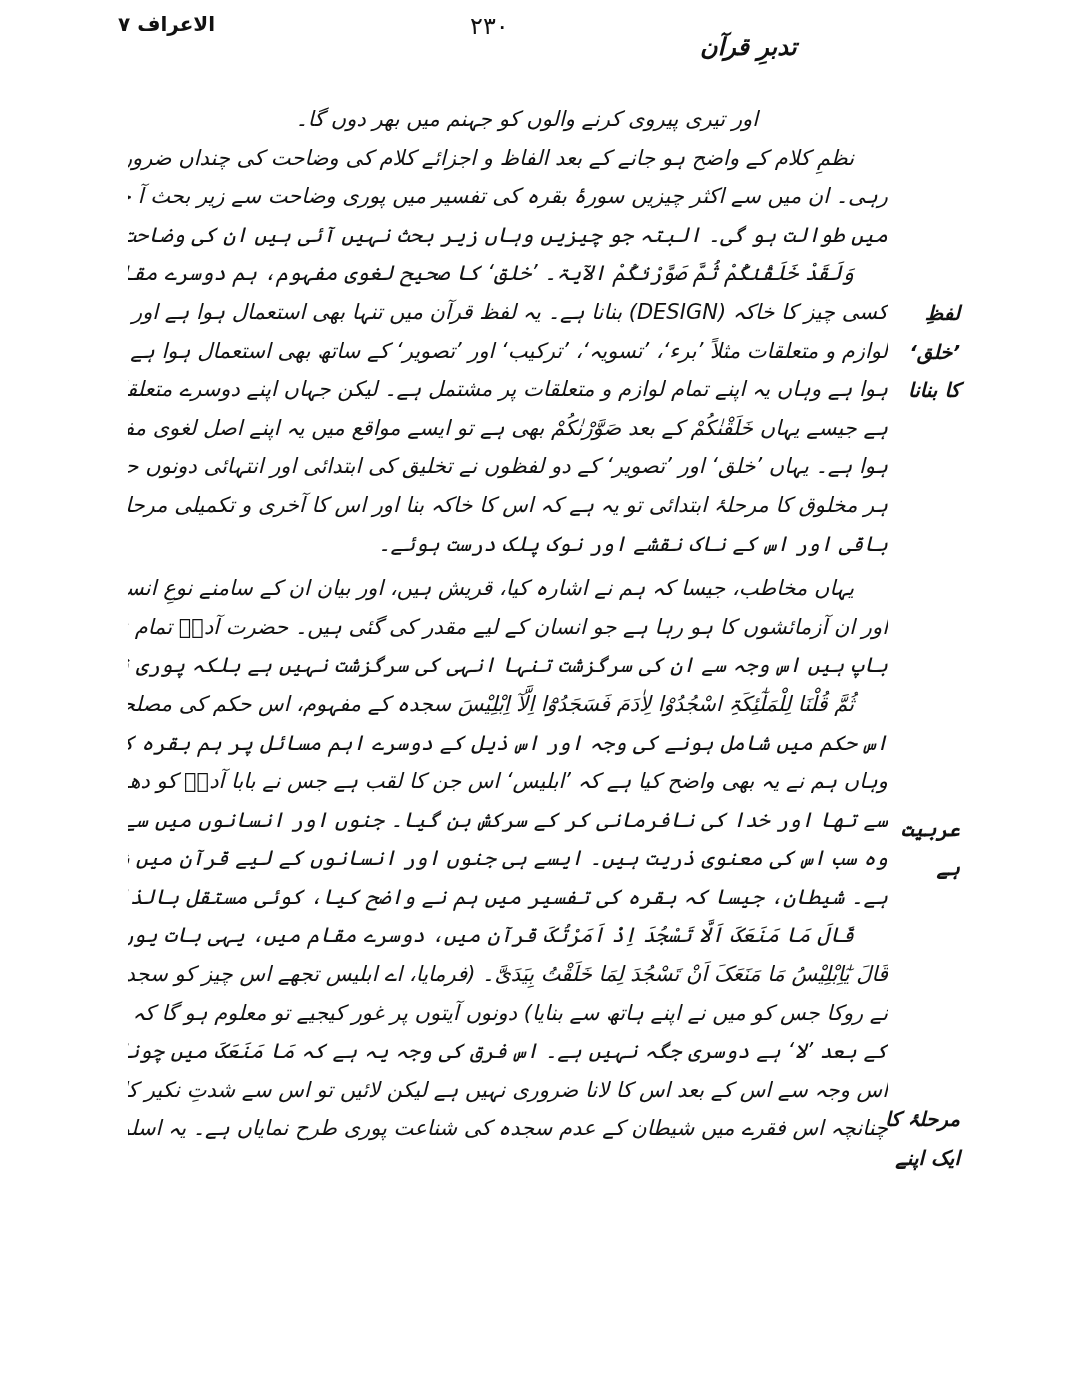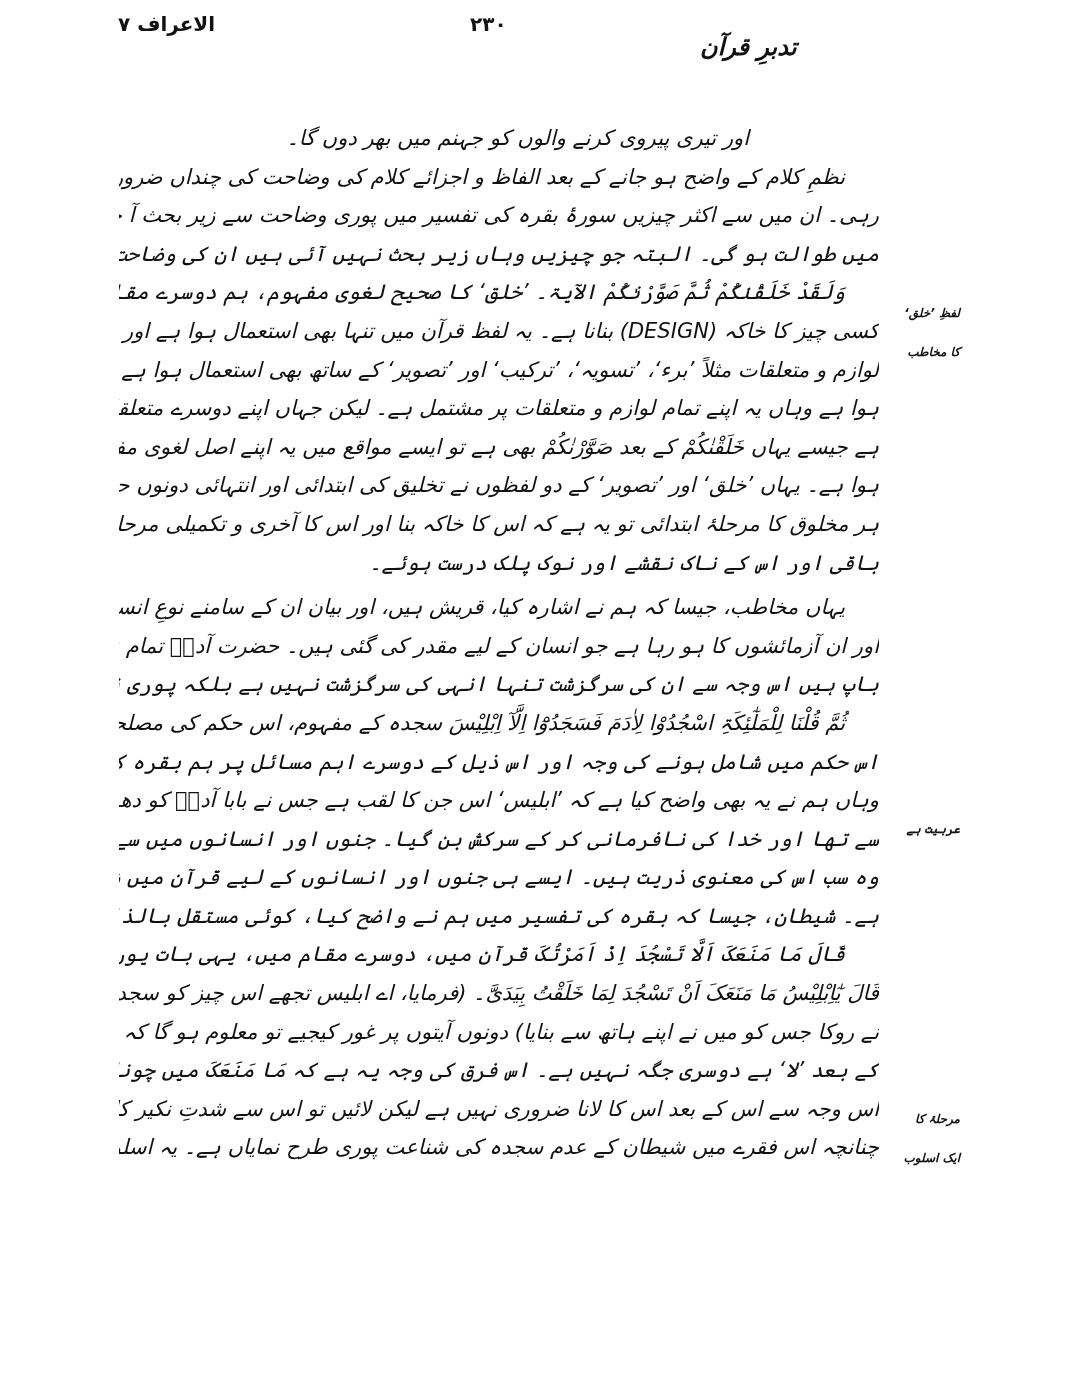--- a/index.html
+++ b/index.html
@@ -28,43 +28,42 @@
       left: 118px;
       top: 6px;
       font-size: 20px;
       font-weight: bold;
       direction: rtl;
     }
     .header-page {
       position: absolute;
       left: 470px;
       top: 6px;
-      font-size: 20px;
-      font-weight: bold;
+      font-size: 24px;
+      font-weight: normal;
       direction: rtl;
     }
     .header-book {
       position: absolute;
       left: 700px;
       top: 2px;
       font-size: 24px;
       font-weight: bold;
       font-style: italic;
       direction: rtl;
       margin-top: 25px;
     }
     .body-text {
       position: absolute;
       top: 100px;
-      left: 119px;
+      left: 128px;
       width: 760px;
       direction: rtl;
       text-align: justify;
       text-align-last: right;
-      margin-top: 19px;
     }
     .line {
       display: block;
       height: 38.6px;
       line-height: 38.6px;
       font-size: 21px;
       font-style: italic;
       white-space: nowrap;
       overflow: hidden;
       text-align: justify;
@@ -79,21 +78,21 @@
     .gap {
       display: block;
       height: 6px;
     }
     .margin-note {
       position: absolute;
       left: 880px;
       width: 80px;
       direction: rtl;
       text-align: right;
-      font-size: 12px;
+      font-size: 20px;
       font-weight: bold;
       font-style: italic;
       line-height: 38.6px;
     }
   </style>
 </head>
 <body>
 
 <header class="page-header">
   <span class="header-surah">الاعراف ۷</span>
@@ -146,23 +145,23 @@
     <span class="line">قَالَ یٰٓاِبْلِیْسُ مَا مَنَعَکَ اَنْ تَسْجُدَ لِمَا خَلَقْتُ بِیَدَیَّ۔ (فرمایا، اے ابلیس تجھے اس چیز کو سجدہ کرنے سے کس چیز</span>
     <span class="line">نے روکا جس کو میں نے اپنے ہاتھ سے بنایا) دونوں آیتوں پر غور کیجیے تو معلوم ہو گا کہ ایک جگہ مَا مَنَعَکَ</span>
     <span class="line">کے بعد ’لا‘ ہے دوسری جگہ نہیں ہے۔ اس فرق کی وجہ یہ ہے کہ مَا مَنَعَکَ میں چونکہ خود ’لا‘ کا مضمون موجود ہے</span>
     <span class="line">اس وجہ سے اس کے بعد اس کا لانا ضروری نہیں ہے لیکن لائیں تو اس سے شدتِ نکیر کا مضمون پیدا ہو گا۔</span>
     <span class="line">چنانچہ اس فقرے میں شیطان کے عدم سجدہ کی شناعت پوری طرح نمایاں ہے۔ یہ اسلوب ہماری اپنی زبان</span>
   </p>
 </main>
 
 <aside class="margin-note" style="top:294px;">
   <span style="display:block;">لفظِ ’خلق‘</span>
-  <span style="display:block;">کا مخاطب</span>
+  <span style="display:block;">کا بنانا</span>
 </aside>
 
 <aside class="margin-note" style="top:810px;">
   <span style="display:block;">عربیت ہے</span>
 </aside>
 
 <aside class="margin-note" style="top:1100px;">
   <span style="display:block;">مرحلۂ کا</span>
-  <span style="display:block;">ایک اسلوب</span>
+  <span style="display:block;">ایک اپنے</span>
 </aside>
 
 </body></html>

